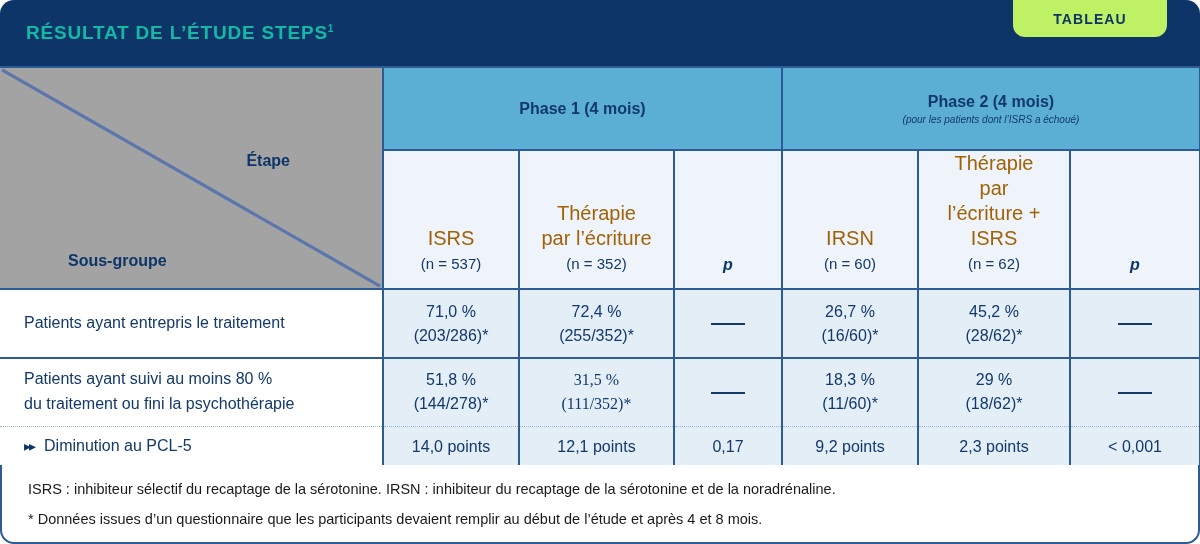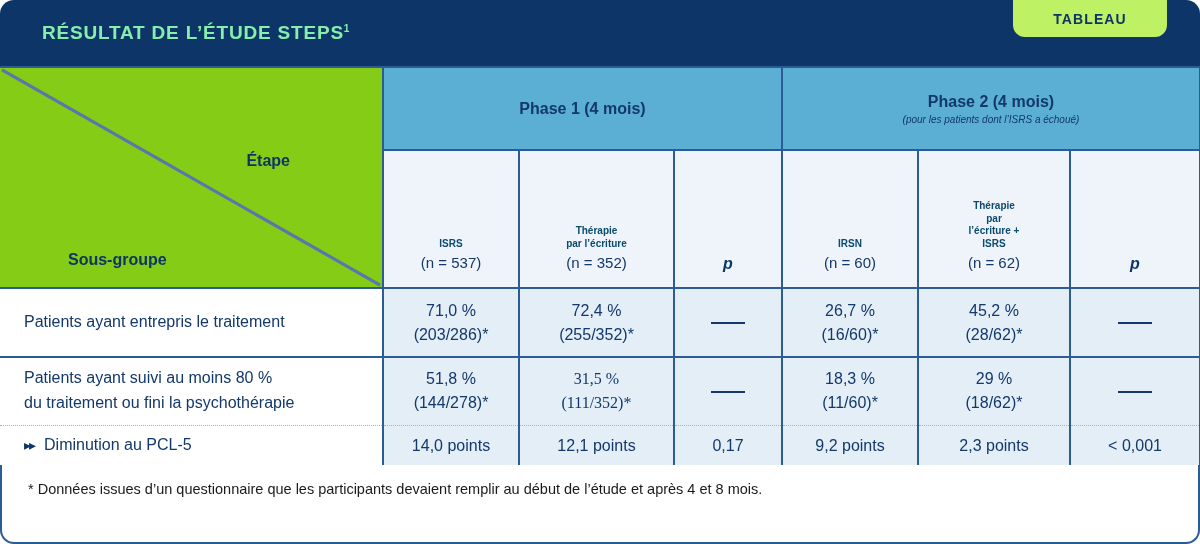--- a/index.html
+++ b/index.html
@@ -19,22 +19,22 @@
   .titlebar {
     position: absolute;
     left: 0; top: 0;
     width: 1200px; height: 66px;
     background: #0d3567;
     border-top-left-radius: 14px;
     border-top-right-radius: 14px;
   }
   .title-text {
     position: absolute;
-    left: 42px; top: 22px;
-    color: #86efac;
+    left: 26px; top: 22px;
+    color: #14b8a6;
     font-size: 19px;
     font-weight: bold;
     letter-spacing: 0.8px;
     white-space: nowrap;
   }
   .title-text sup {
     font-size: 10px;
     vertical-align: super;
     font-weight: bold;
   }
@@ -68,21 +68,21 @@
   table.t td {
     border: 2px solid #2d5b96;
     padding: 0;
     vertical-align: middle;
     color: #13386b;
   }
 
   
   .corner {
     position: relative;
-    background: #84cc16;
+    background: #a3a3a3;
     border-left: none !important;
     height: 221px;
     vertical-align: top !important;
   }
   .corner .diag {
     position: absolute;
     left: 0; top: 0;
     width: 100%; height: 100%;
   }
   .corner .etape {
@@ -123,23 +123,23 @@
 
   
   .sub {
     background: #eef4fa;
     text-align: center;
     height: 138px;
     vertical-align: bottom !important;
     padding: 0 4px 14px 4px !important;
   }
   .sub .name {
-    font-size: 10px;
-    font-weight: bold;
-    color: #0c4a6e;
+    font-size: 20px;
+    font-weight: normal;
+    color: #a16207;
     line-height: 1.25;
   }
   .sub .n {
     font-size: 15px;
     font-weight: normal;
     color: #13386b;
     line-height: 1.4;
     margin-top: 2px;
   }
   .sub .pital {
@@ -314,16 +314,17 @@
           <td class="val">0,17</td>
           <td class="val">9,2 points</td>
           <td class="val">2,3 points</td>
           <td class="val">&lt; 0,001</td>
         </tr>
       </tbody>
     </table>
   </div>
 
   <div class="footer">
+    <p>ISRS : inhibiteur sélectif du recaptage de la sérotonine. IRSN : inhibiteur du recaptage de la sérotonine et de la noradrénaline.</p>
     <p>* Données issues d’un questionnaire que les participants devaient remplir au début de l’étude et après 4 et 8 mois.</p>
   </div>
 
 </div>
 
 </body></html>

